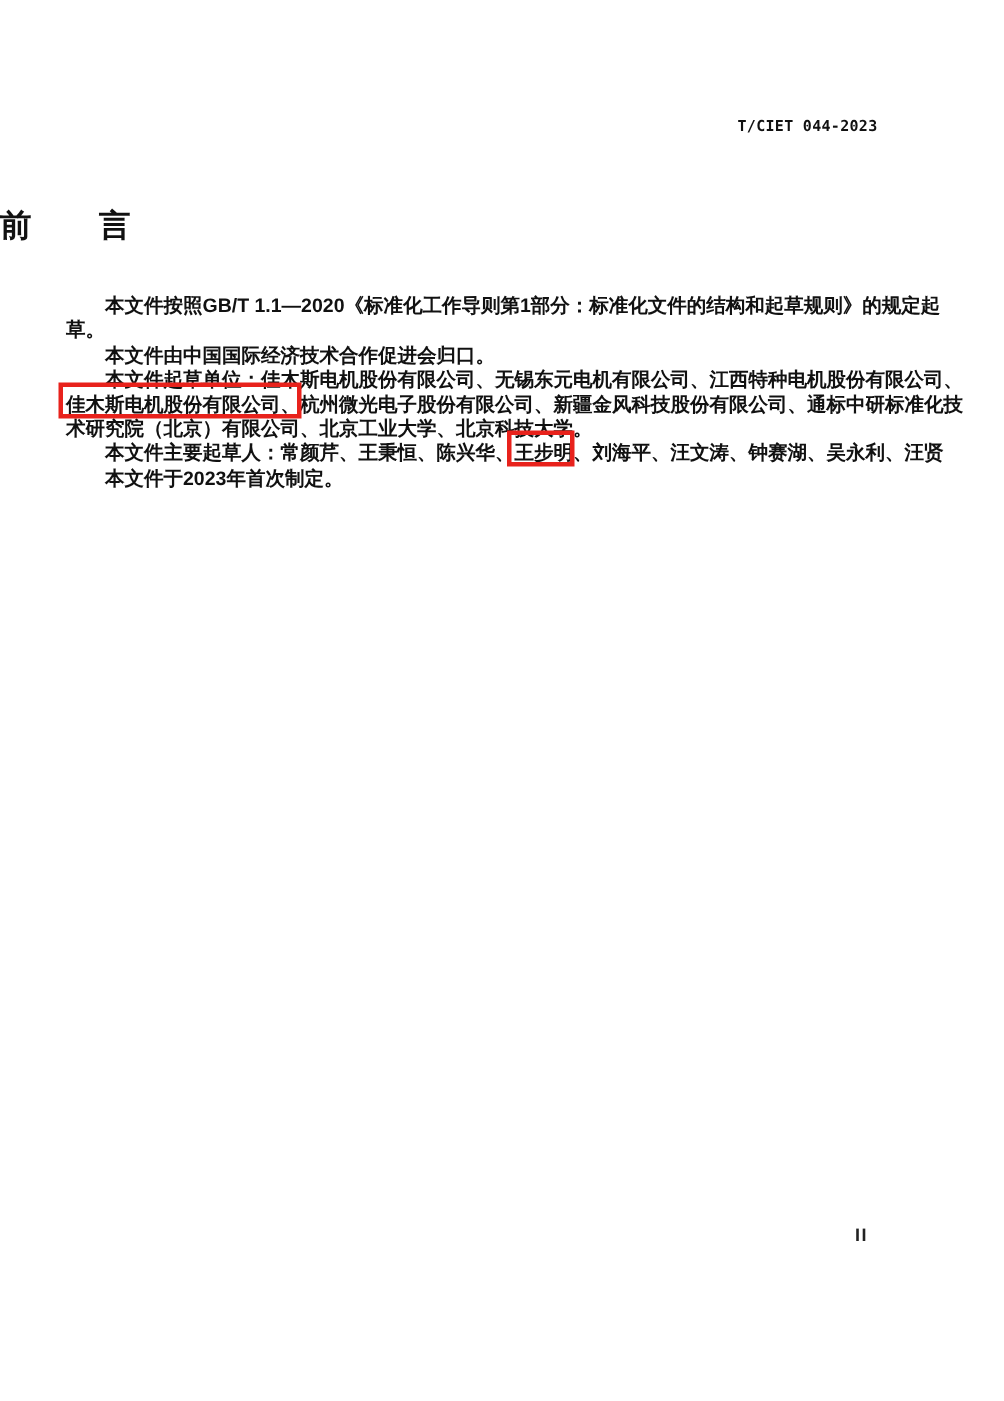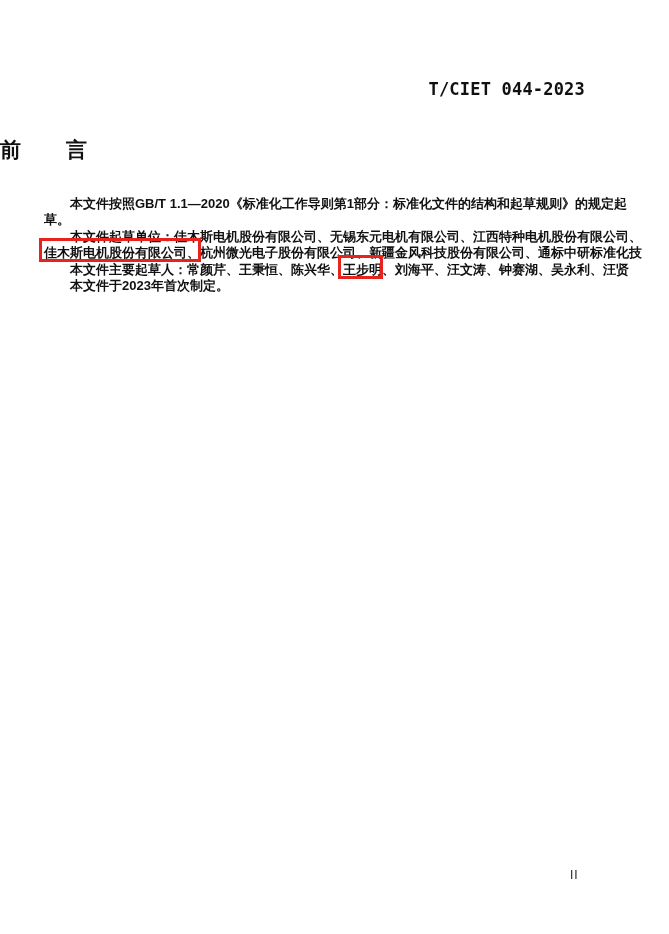--- a/index.html
+++ b/index.html
@@ -14,21 +14,21 @@
     background: #ffffff;
     overflow: hidden;
     font-family: "Liberation Sans", "DejaVu Sans", sans-serif;
     color: #111111;
   }
   .doc-number {
     position: absolute;
     top: 79px;
     right: 84px;
     font-family: "DejaVu Sans Mono", "Liberation Mono", monospace;
-    font-size: 17px;
+    font-size: 10px;
     font-weight: bold;
     letter-spacing: 0.2px;
     white-space: pre;
     text-align: center;
   }
   .doc-title {
     position: absolute;
     top: 136px;
     left: 0;
     width: 100%;
@@ -62,38 +62,40 @@
     left: -5px;
     right: -1px;
     top: -7px;
     bottom: -2px;
     border: 3px solid #e8221c;
     pointer-events: none;
   }
   .page-number {
     position: absolute;
     left: 570px;
-    top: 868px;
+    top: 816px;
     font-size: 12px;
-    font-weight: 400;
+    font-weight: 700;
     letter-spacing: 1px;
     color: #222222;
   }
 </style>
 </head>
 <body>
 
 <div class="page">
   <div class="doc-number">T/CIET 044-2023</div>
 
   <div class="doc-title">前　　言</div>
 
   <div class="document-body">
       <div class="line indent"><span>本文件按照GB/T 1.1—2020《标准化工作导则第1部分：标准化文件的结构和起草规则》的规定起</span></div>
       <div class="line"><span>草。</span></div>
+      <div class="line indent"><span>本文件由中国国际经济技术合作促进会归口。</span></div>
       <div class="line indent"><span>本文件起草单位：佳木斯电机股份有限公司、无锡东元电机有限公司、江西特种电机股份有限公司、</span></div>
       <div class="line"><span class="redbox">佳木斯电机股份有限公司、</span><span>杭州微光电子股份有限公司、新疆金风科技股份有限公司、通标中研标准化技</span></div>
+      <div class="line"><span>术研究院（北京）有限公司、北京工业大学、北京科技大学。</span></div>
       <div class="line indent"><span>本文件主要起草人：常颜芹、王秉恒、陈兴华、</span><span class="redbox">王步明</span><span>、刘海平、汪文涛、钟赛湖、吴永利、汪贤</span></div>
       <div class="line indent"><span>本文件于2023年首次制定。</span></div>
     </div>
 
   <div class="page-number">II</div>
 </div>
 
 </body></html>

